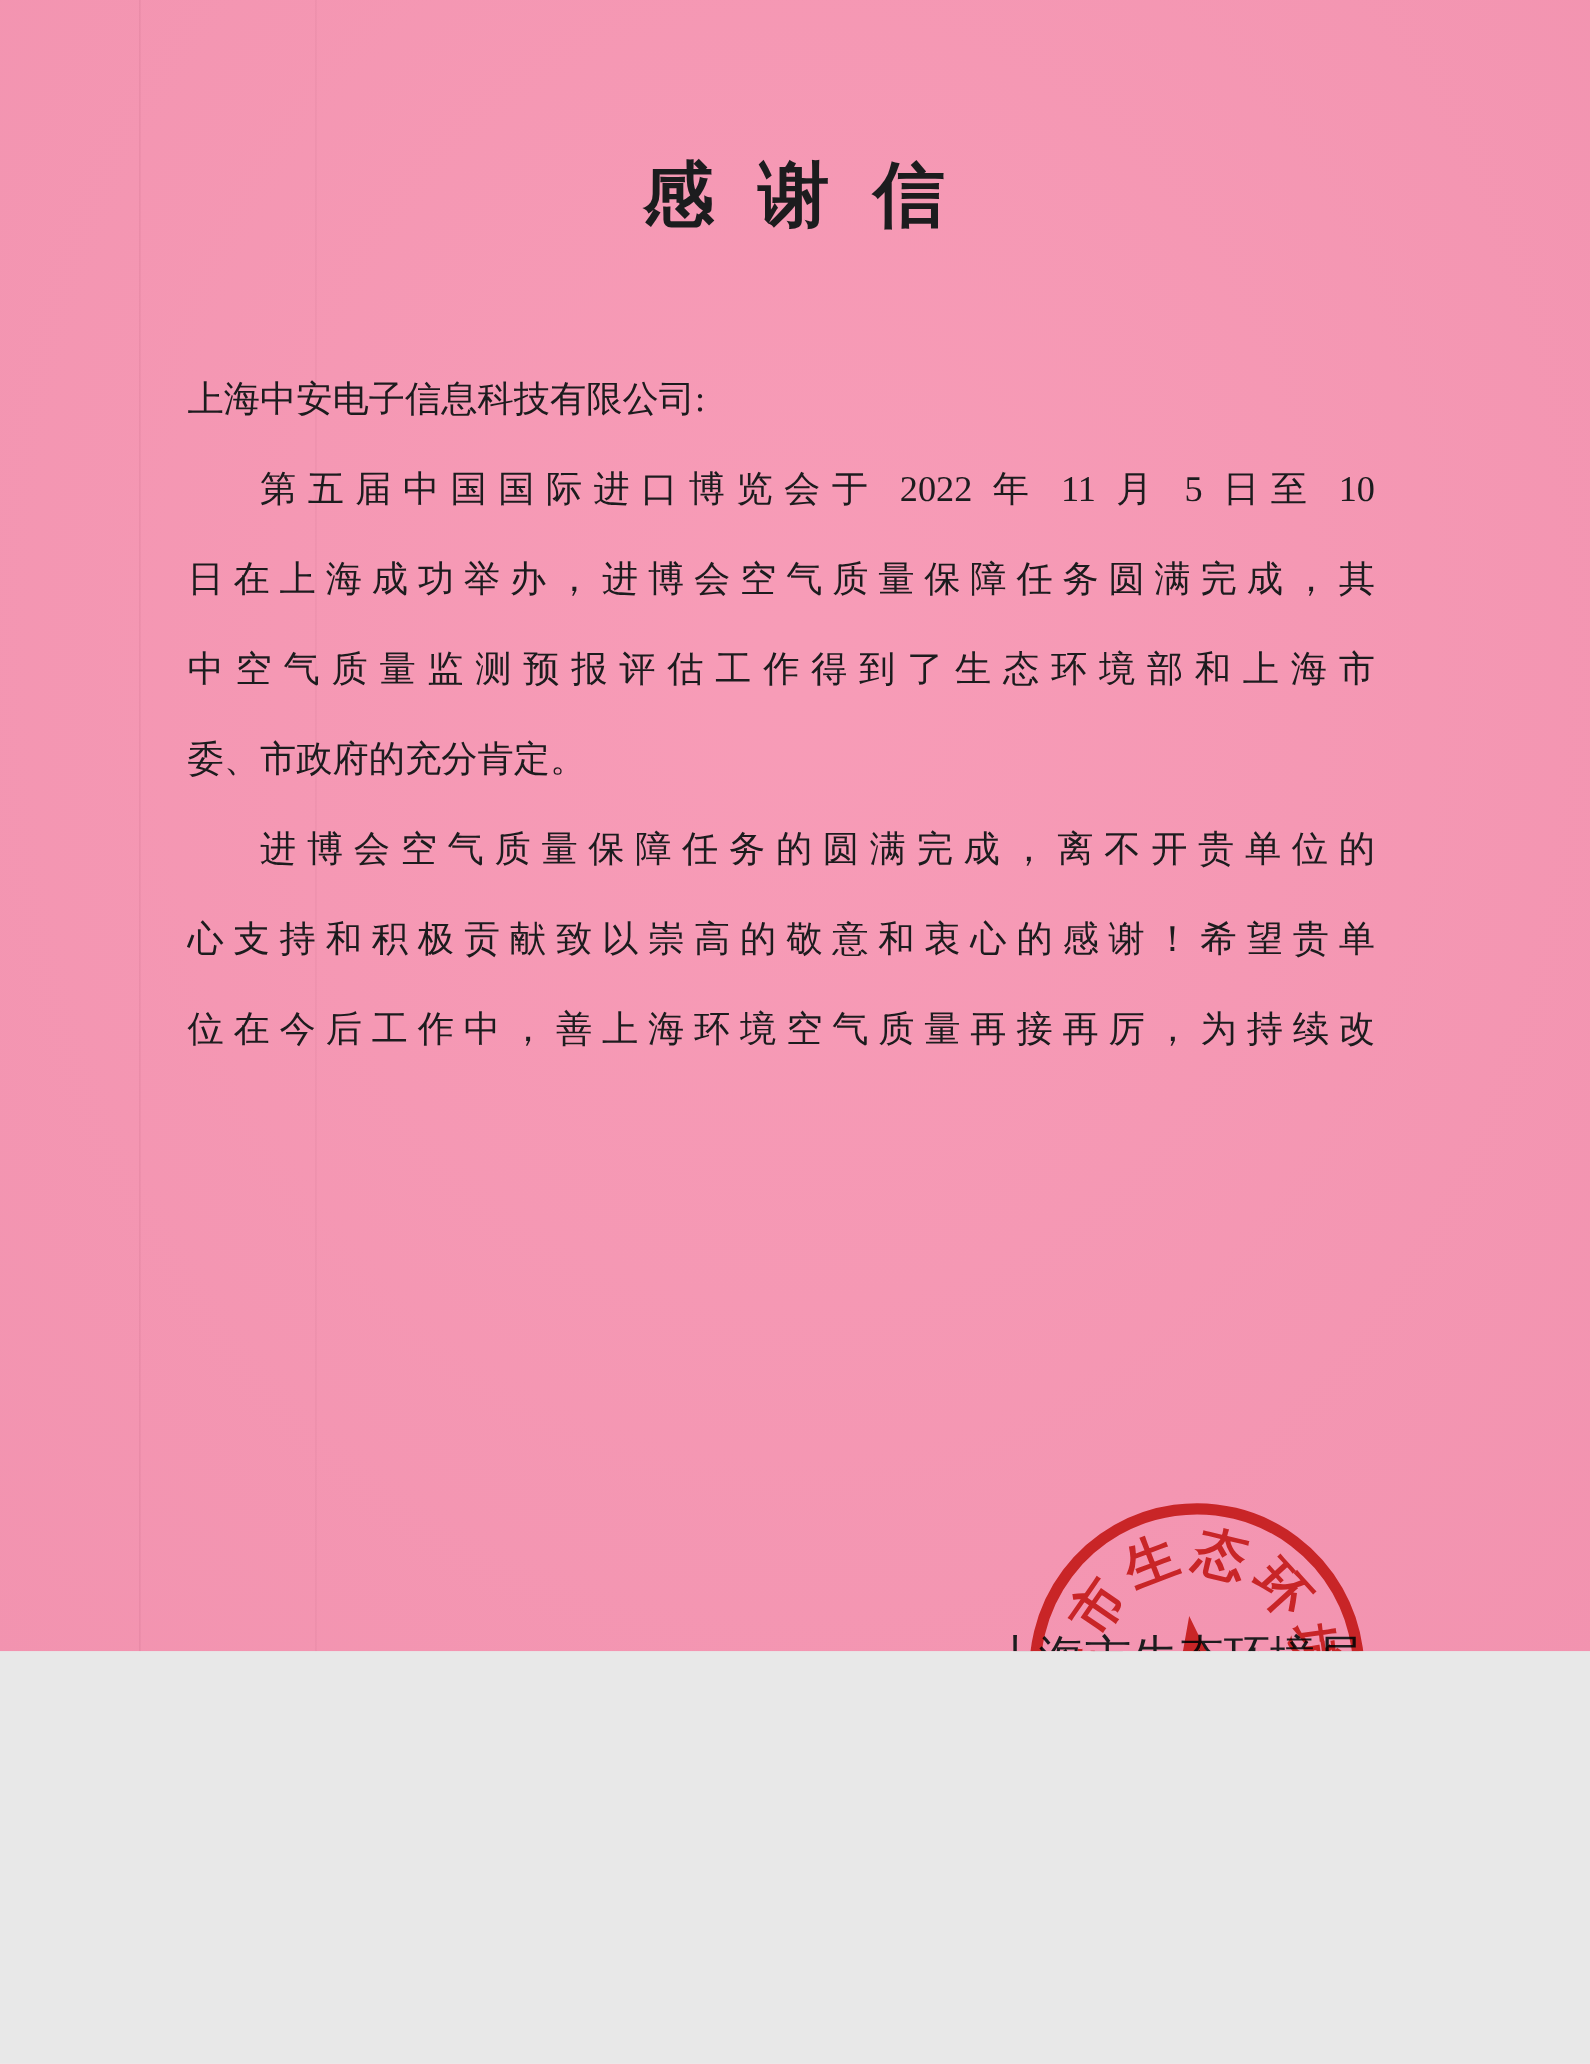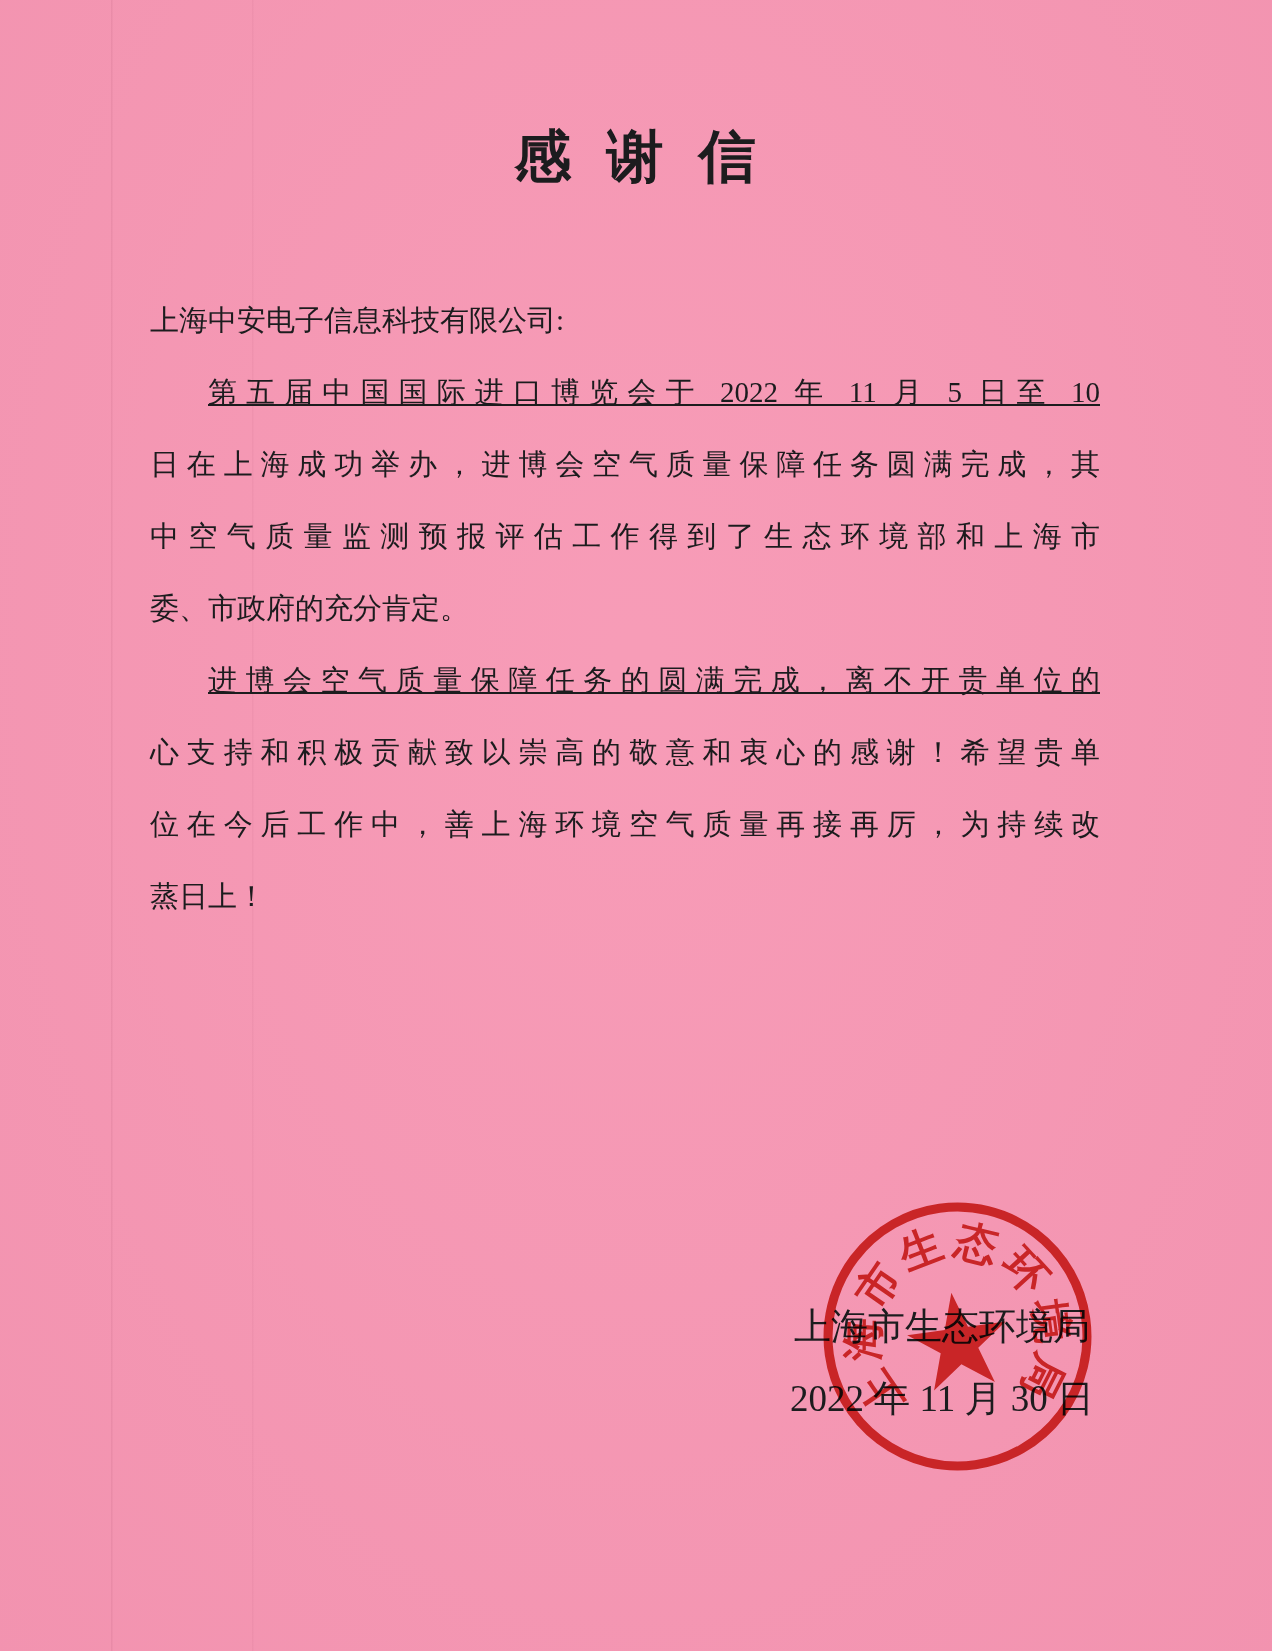--- a/index.html
+++ b/index.html
@@ -1,19 +1,19 @@
 <!DOCTYPE html>
 <html style="--paper: #f796b3; --ink: #1c1c1e; --seal: #cf2f27;"><head>
 <meta charset="utf-8">
 <style>
   html,body { margin:0; padding:0; }
   body { background:#e8e8e8; }
   .page {
     position:relative;
-    width:1272px; height:1651px;
+    width:1272px; height:1321px;
     margin:0 auto;
     background-color: var(--paper, #f796b3);
     background-image:
       linear-gradient(90deg, rgba(0,0,0,0) 0px, rgba(0,0,0,0) 111px, rgba(160,70,100,.12) 111px, rgba(160,70,100,.12) 112px, rgba(0,0,0,0) 113px),
       linear-gradient(90deg, rgba(0,0,0,0) 0px, rgba(0,0,0,0) 252px, rgba(160,70,100,.07) 252px, rgba(160,70,100,.07) 253px, rgba(0,0,0,0) 254px),
       radial-gradient(ellipse at 50% 40%, rgba(255,255,255,.06), rgba(0,0,0,.02));
     font-family:"Liberation Serif","DejaVu Serif",serif;
     color: var(--ink, #1c1c1e);
     overflow:hidden;
   }
@@ -22,21 +22,21 @@
     text-align:center;
     font-size:57px; line-height:60px; font-weight:bold;
     letter-spacing:2px; word-spacing:17px;
   }
   .letter-body {
     position:absolute; top:284px; left:150px; width:950px;
     font-size:29px; line-height:72px;
   }
   .line { height:72px; white-space:nowrap; }
   .line.j { white-space:normal; text-align:justify; text-align-last:justify; }
-  .line.ind { text-indent:2em;text-decoration:underline; }
+  .line.ind { text-indent:2em; }
   .sig-block {
     position:absolute; top:1291px; left:742px; width:400px;
     text-align:center; font-size:37px; line-height:72px;
   }
   .sig-org, .sig-date { height:72px; }
   .seal {
     position:absolute; left:817px; top:1196px; width:281px; height:281px;
     transform:rotate(-8deg);
     mix-blend-mode:multiply;
     opacity:.93;
@@ -67,21 +67,20 @@
 
         <div class="line j ind">进博会空气质量保障任务的圆满完成，离不开贵单位的</div>
 
 
 
         <div class="line j">心支持和积极贡献致以崇高的敬意和衷心的感谢！希望贵单</div>
 
         <div class="line j">位在今后工作中，善上海环境空气质量再接再厉，为持续改</div>
 
 
-        <div class="line">蒸日上！</div>
       </div>
   </div>
 
   <div class="sig-block">
     <div class="sig-org">上海市生态环境局</div>
     <div class="sig-date">2022 年 11 月 30 日</div>
   </div>
 
   <svg class="seal" viewBox="0 0 280 280" aria-hidden="true">
     <circle class="seal-ring" cx="140" cy="140" r="129"></circle>

